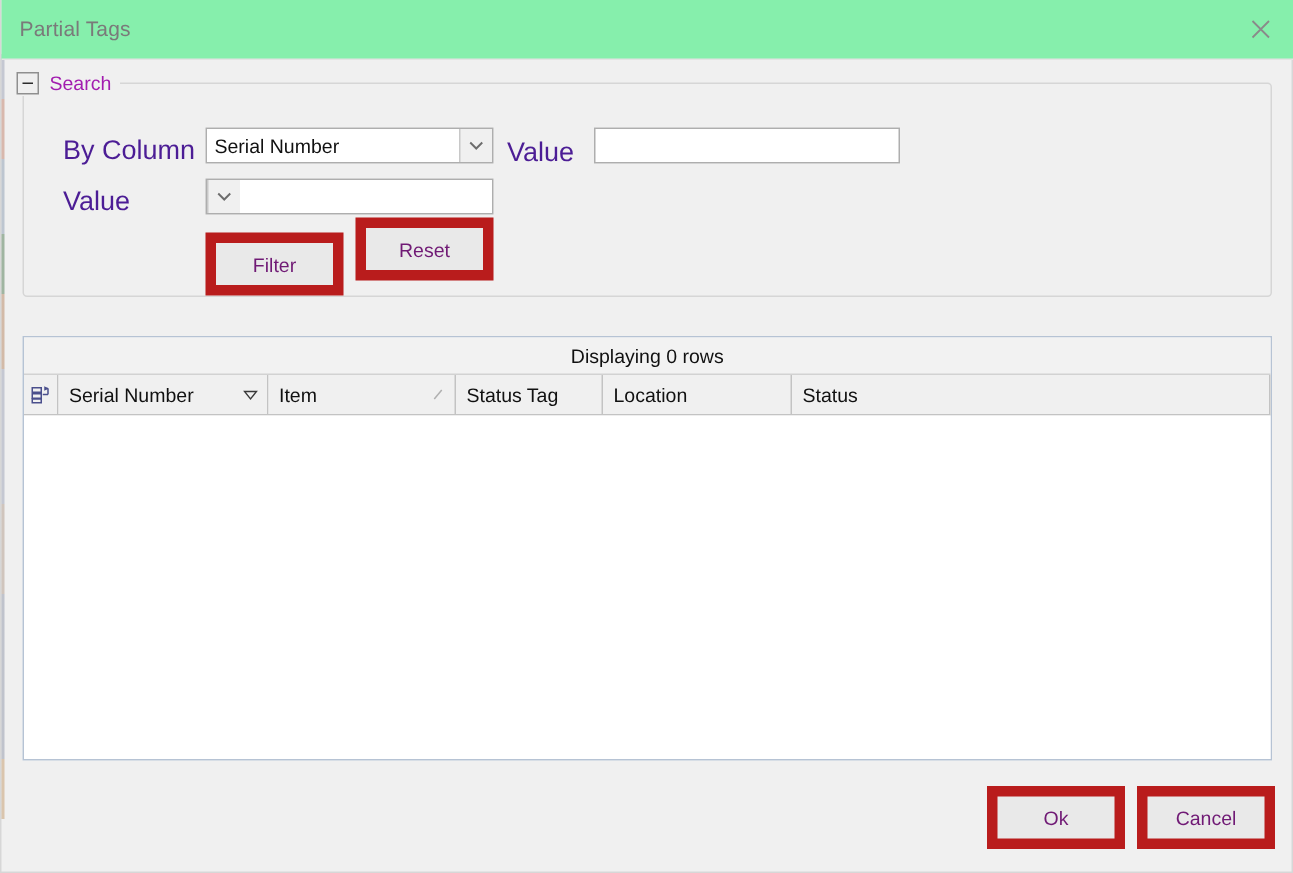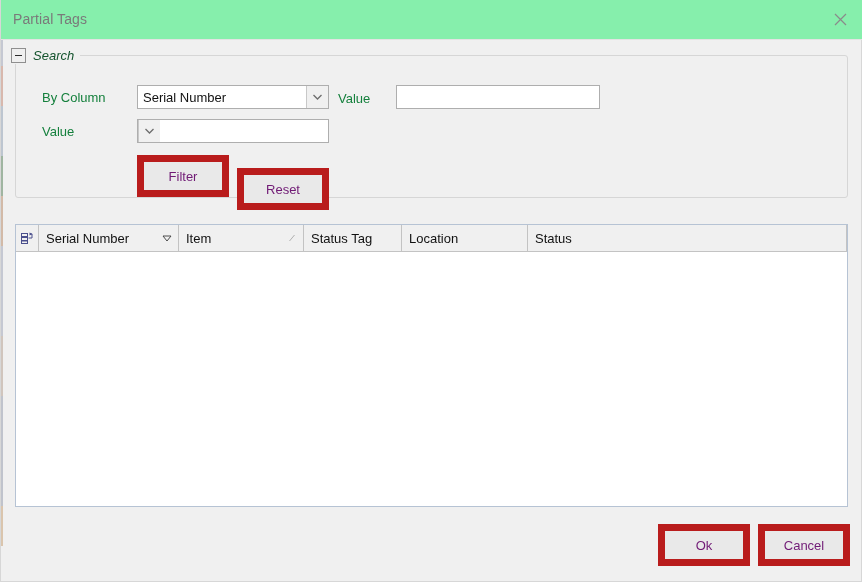--- a/index.html
+++ b/index.html
@@ -112,30 +112,29 @@
     content: "";
     position: absolute;
     left: 3px;
     top: 6px;
     width: 7px;
     height: 1px;
     background: #2b2b2b;
   }
   .group-title {
     font-size: 13px;
-    color: #14532d;
-    white-space: nowrap;
-    font-style: italic;
+    color: #a21caf;
+    white-space: nowrap;
   }
 
   
   .lbl {
     position: absolute;
-    font-size: 13px;
-    color: #15803d;
+    font-size: 18px;
+    color: #4c1d95;
     white-space: nowrap;
   }
   .lbl-bycolumn { left: 41px; top: 90px; }
   .lbl-using    { left: 41px; top: 124px; }
   .lbl-value    { left: 337px; top: 91px; }
 
   .combo {
     position: absolute;
     height: 24px;
     background: #ffffff;
@@ -192,21 +191,21 @@
     font-family: "Liberation Sans", sans-serif;
     font-size: 13px;
     color: #701a75;
     display: flex;
     align-items: center;
     justify-content: center;
     cursor: default;
     user-select: none;
   }
   .btn-filter { left: 136px; top: 155px; width: 92px; }
-  .btn-reset  { left: 236px; top: 168px; width: 92px; }
+  .btn-reset  { left: 236px; top: 145px; width: 92px; }
   .btn-ok     { left: 657px; top: 524px; width: 92px; }
   .btn-cancel { left: 757px; top: 524px; width: 92px; }
 
   
   .grid {
     position: absolute;
     left: 14px;
     top: 224px;
     width: 833px;
     height: 283px;
@@ -319,20 +318,21 @@
       <svg width="11" height="8" viewBox="0 0 11 8">
         <path d="M1.5 2 L5.5 6 L9.5 2" stroke="#6d6d6d" stroke-width="1.3" fill="none"></path>
       </svg>
     </span>
   </div>
 
   <div class="btn btn-filter">Filter</div>
   <div class="btn btn-reset">Reset</div>
 
   <div class="grid">
+    <div class="grid-caption">Displaying 0 rows</div>
     <div class="grid-header">
       <div class="hdr-corner">
         <span>
           <svg width="14" height="14" viewBox="0 0 14 14">
             <rect x="1.5" y="2.5" width="6" height="3" fill="none" stroke="#4a4f8c" stroke-width="1"></rect>
             <rect x="1.5" y="6.5" width="6" height="3" fill="none" stroke="#4a4f8c" stroke-width="1"></rect>
             <rect x="1.5" y="10" width="6" height="2.5" fill="none" stroke="#4a4f8c" stroke-width="1"></rect>
             <path d="M8.5 7 L12 7 M12 7 L12 3 M12 3 L10 3" stroke="#4a4f8c" stroke-width="1" fill="none"></path>
             <path d="M9.5 1.5 L12.5 3 L9.5 4.5 Z" fill="#4a4f8c"></path>
           </svg>

